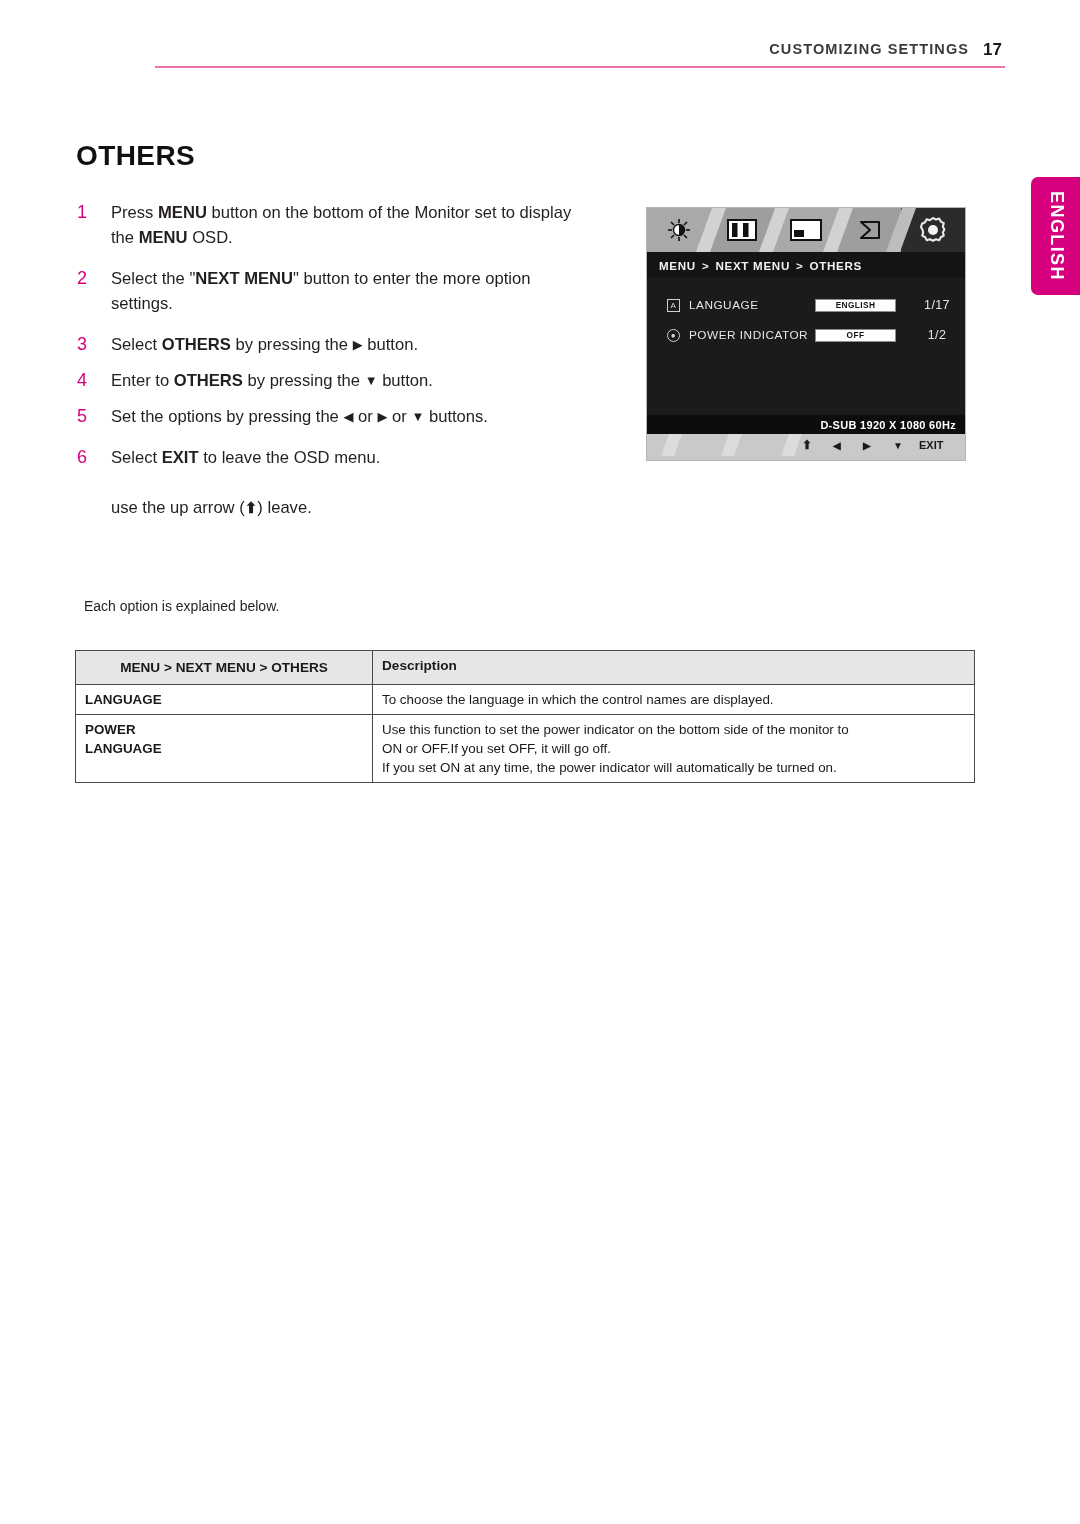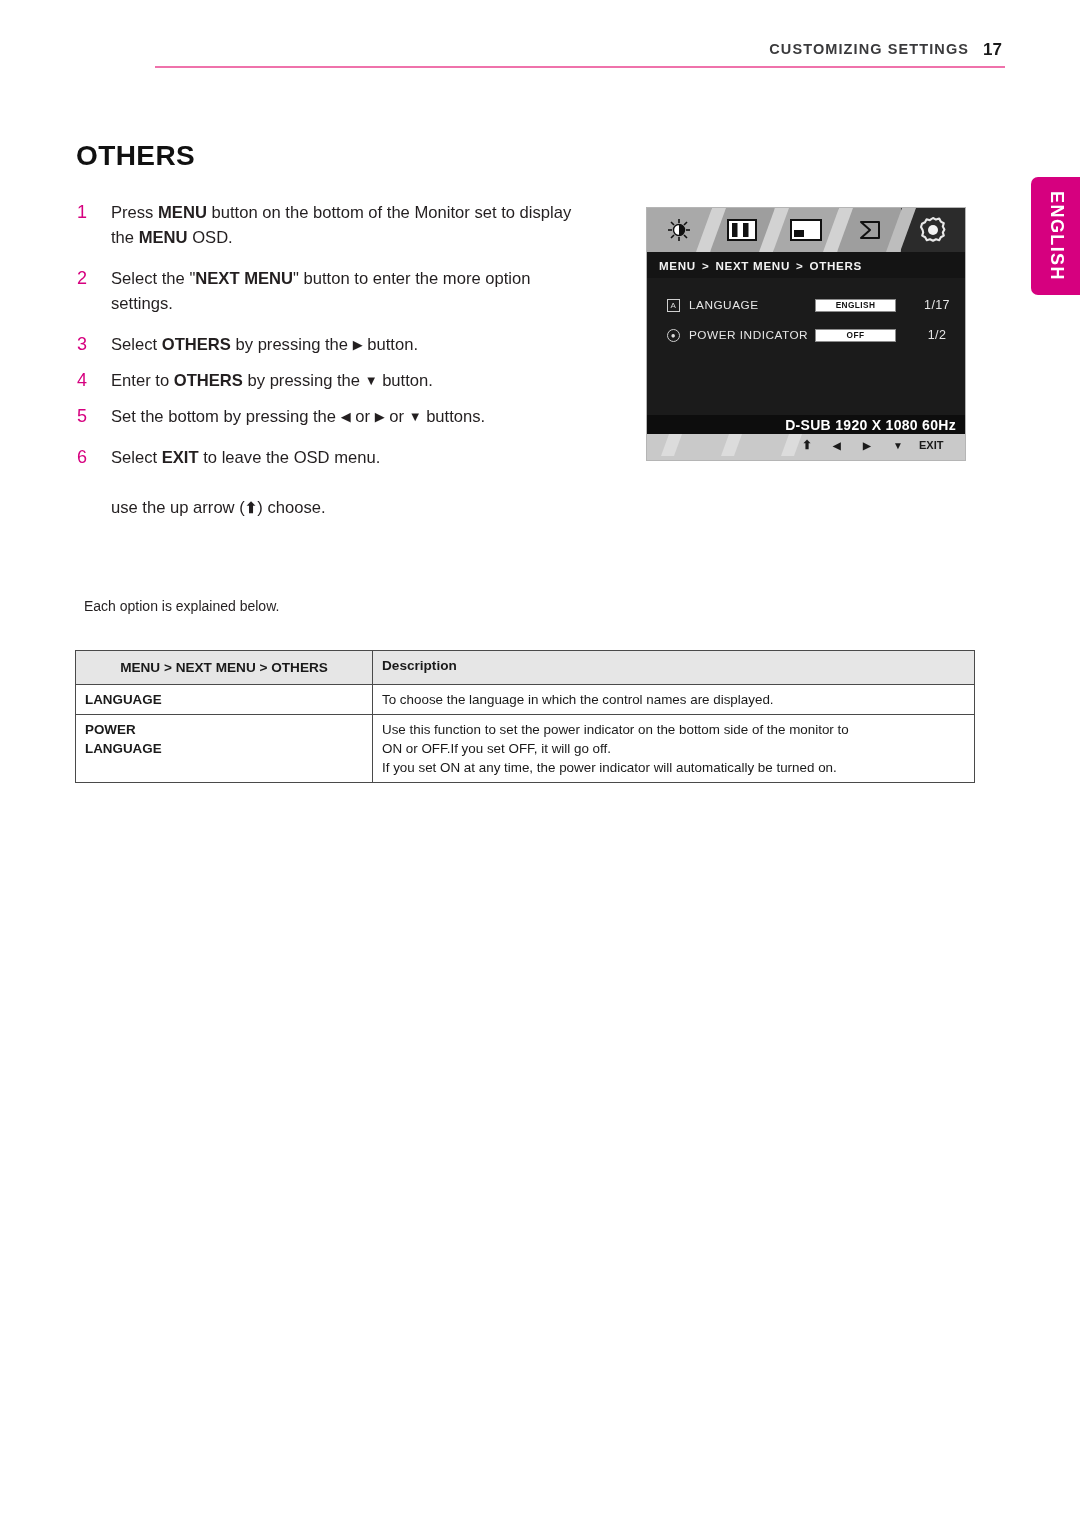--- a/index.html
+++ b/index.html
@@ -207,21 +207,21 @@
   }
   .osd-row-wrap { position: relative; }
 
   .osd-source {
     position: absolute;
     left: 0; bottom: 0;
     width: 100%;
     height: 19px;
     background: #0d0d0d;
     color: #ffffff;
-    font-size: 14px;
+    font-size: 11px;
     font-weight: bold;
     letter-spacing: 0.3px;
     display: flex; align-items: center; justify-content: flex-end;
     padding-right: 9px;
   }
   .osd-foot {
     position: relative;
     height: 22px;
     background: #c9c9c9;
     display: flex;
@@ -307,26 +307,26 @@
     <span><span>Select </span><b>OTHERS</b><span> by pressing the </span><span class="arrow">▶</span><span> button.</span></span>
   </div>
 
   <div class="step tight">
     <span class="num">4</span>
     <span><span>Enter to </span><b>OTHERS</b><span> by pressing the </span><span class="arrow">▼</span><span> button.</span></span>
   </div>
 
   <div class="step">
     <span class="num">5</span>
-    <span><span>Set the bottom by pressing the </span><span class="arrow">◀</span><span> or </span><span class="arrow">▶</span><span> or </span><span class="arrow">▼</span><span> buttons.</span></span>
+    <span><span>Set the options by pressing the </span><span class="arrow">◀</span><span> or </span><span class="arrow">▶</span><span> or </span><span class="arrow">▼</span><span> buttons.</span></span>
   </div>
 
   <div class="step">
     <span class="num">6</span>
-    <span><span>Select </span><b>EXIT</b><span> to leave the OSD menu.</span><br><br><span>use the up arrow (</span><span class="uparrow">⬆</span><span>) choose.</span></span>
+    <span><span>Select </span><b>EXIT</b><span> to leave the OSD menu.</span><br><br><span>use the up arrow (</span><span class="uparrow">⬆</span><span>) leave.</span></span>
   </div>
 
 </div>
 
 <div class="each-note">Each option is explained below.</div>
 
 <div class="osd">
 
   <div class="osd-tabs">
     <div class="osd-tab t1">

